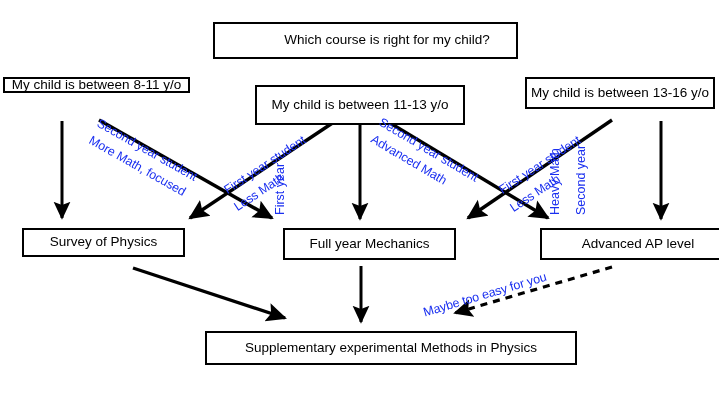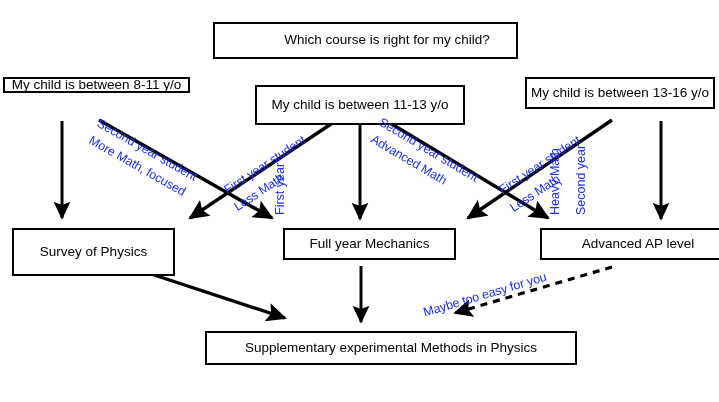--- a/index.html
+++ b/index.html
@@ -108,21 +108,21 @@
   </div>
 
   <div class="node" style="left:255px; top:85px; width:210px; height:40px;">
     <span>My child is between 11-13 y/o</span>
   </div>
 
   <div class="node" style="left:525px; top:77px; width:190px; height:32px;">
     <span>My child is between 13-16 y/o</span>
   </div>
 
-  <div class="node" style="left:12px; top:228px; width:163px; height:48px;">
+  <div class="node" style="left:22px; top:228px; width:163px; height:29px;">
     <span>Survey of Physics</span>
   </div>
 
   <div class="node" style="left:283px; top:228px; width:173px; height:32px;text-align:right;">
     <span>Full year Mechanics</span>
   </div>
 
   <div class="node" style="left:540px; top:228px; width:196px; height:32px;">
     <span>Advanced AP level</span>
   </div>

